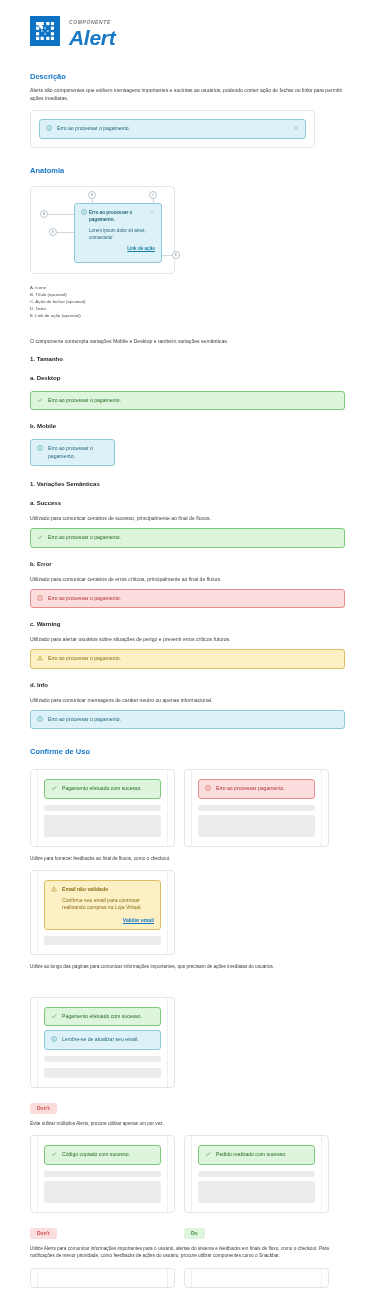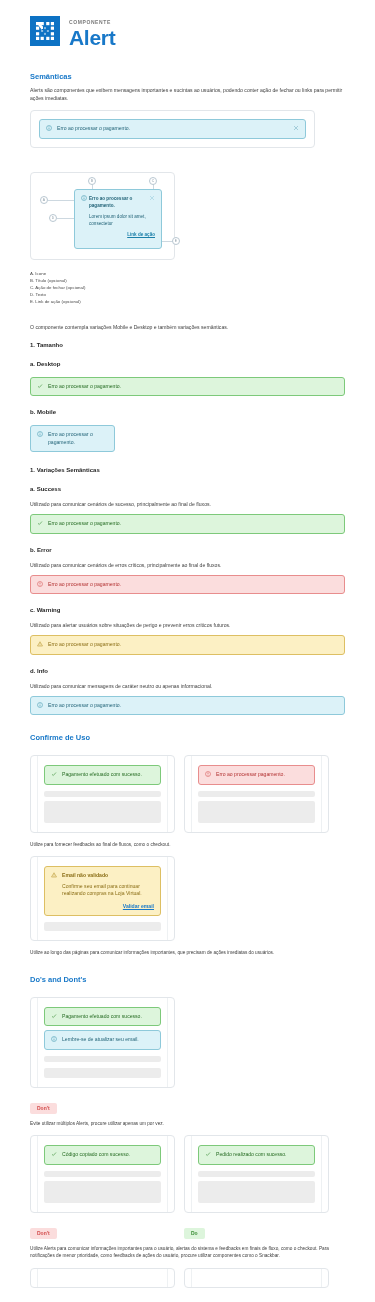--- a/index.html
+++ b/index.html
@@ -129,21 +129,21 @@
   .badge.dont { background: #fbdddd; color: #d24b4b; }
   .badge.do   { background: #ddf5dc; color: #3a8d36; }
   .badge-row { display: flex; }
   .badge-row .col { width: 154px; }
 
   .caption { font-size: 4.7px; line-height: 7.5px; color: #3d3d3d; }
 </style>
 </head>
 <body>
 
-<div class="wrap" style="padding-top:8px;">
+<div class="wrap" style="padding-top:8px;font-style:italic;">
   <div class="header">
     <div class="logo-box">
       <svg class="logo-glyph" viewBox="0 0 20 20">
         <g fill="#ffffff">
           <path d="M1 1h7v2.2l-2.4 0 2.4 2.4v2.4h-2.4l2.4 2.4"></path>
           <rect x="1" y="1" width="3.2" height="3.2"></rect>
           <rect x="5.6" y="1" width="3.2" height="3.2"></rect>
           <rect x="1" y="5.6" width="3.2" height="3.2"></rect>
           <rect x="11.2" y="1" width="3.2" height="3.2"></rect>
           <rect x="15.8" y="1" width="3.2" height="3.2"></rect>
@@ -164,21 +164,21 @@
     <div class="header-text">
       <div class="eyebrow">COMPONENTE</div>
       <div class="page-title">Alert</div>
     </div>
   </div>
 </div>
 
 <div class="gap-22"></div>
 
 <div class="wrap">
-  <div class="sec-title">Semânticas</div>
+  <div class="sec-title">Descrição</div>
   <div class="body-text">Alerts são componentes que exibem mensagens importantes e sucintas ao usuários, podendo conter ação de fechar ou links para permitir ações imediatas.</div>
 
   <div class="gap-8"></div>
 
   <div class="card" style="padding:8px; width:285px;">
     <div class="alert info">
       <span class="ico">
         <svg viewBox="0 0 12 12" width="6" height="6">
             <circle cx="6" cy="6" r="5" fill="none" stroke="#3b93ad" stroke-width="1"></circle>
             <rect x="5.4" y="2.8" width="1.2" height="1.2" fill="#3b93ad"></rect>
@@ -191,20 +191,21 @@
             <path d="M2 2 L10 10 M10 2 L2 10" stroke="#6aa8bc" stroke-width="1" fill="none"></path>
           </svg>
       </span>
     </div>
   </div>
 </div>
 
 <div class="gap-18"></div>
 
 <div class="wrap">
+  <div class="sec-title">Anatomia</div>
 
   <div class="gap-6"></div>
 
   <div class="anatomy-card">
 
     <div class="anat-line" style="left:17px; top:27px; width:26px;"></div>
     <div class="anat-vline" style="left:61px; top:16px; height:-0px;"></div>
     <div class="anat-vline" style="left:61px; top:11px; height:5px;"></div>
     <div class="anat-vline" style="left:122px; top:11px; height:5px;"></div>
     <div class="anat-line" style="left:26px; top:45px; width:19px;"></div>
@@ -424,21 +425,20 @@
     </div>
   </div>
 
   <div class="gap-8"></div>
   <div class="caption">Utilize ao longo das páginas para comunicar informações importantes, que precisam de ações imediatas do usuários.</div>
 </div>
 
 <div class="gap-18"></div>
 
 <div class="wrap">
-  <div class="sec-title">Do's and Dont's</div>
   <div class="gap-8"></div>
 
   <div class="screens">
     <div class="screen">
       <div class="screen-edge-l"></div>
       <div class="screen-edge"></div>
       <div class="screen-inner">
         <div class="alert success">
           <span class="ico">
             <svg viewBox="0 0 12 12" width="6" height="6">

